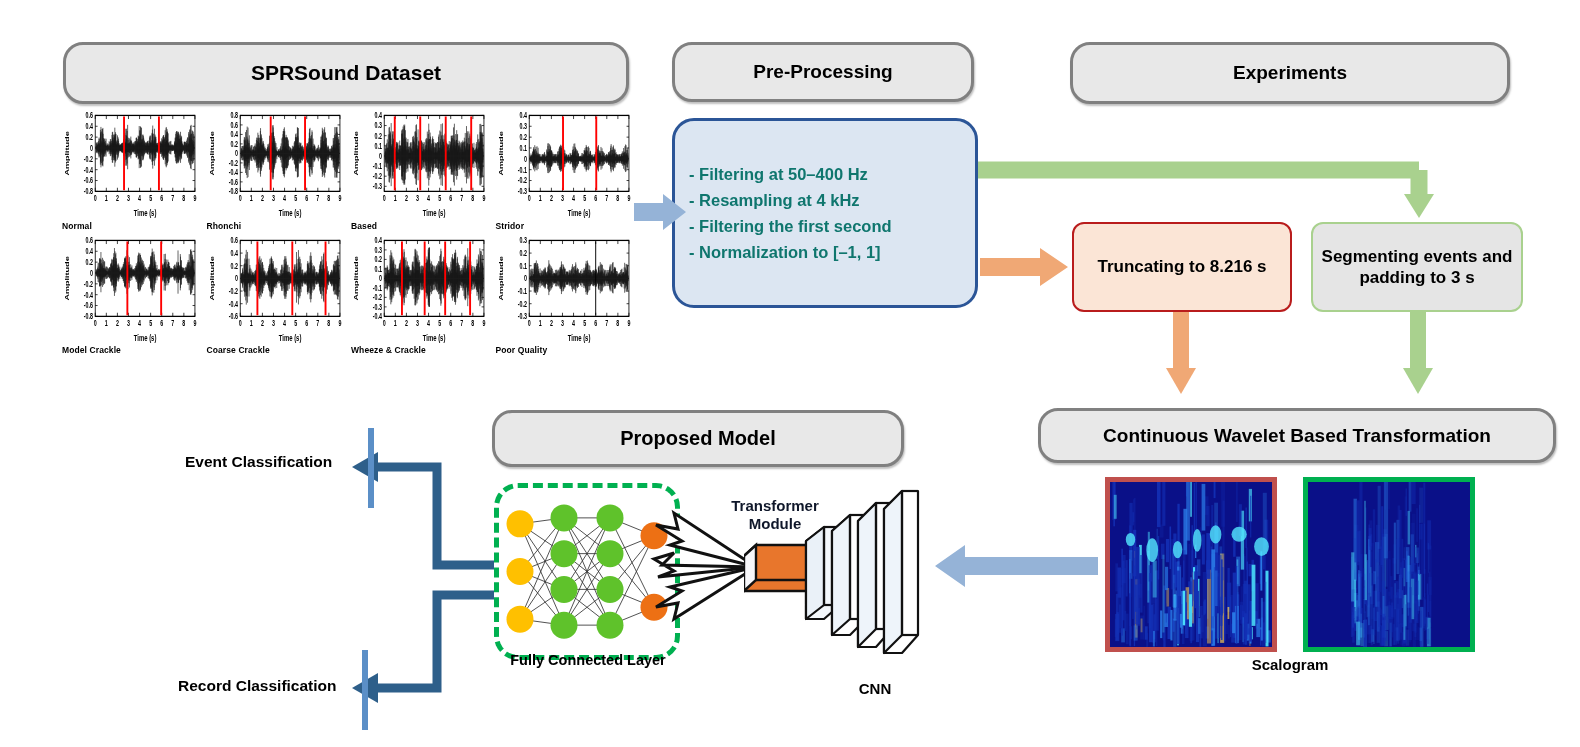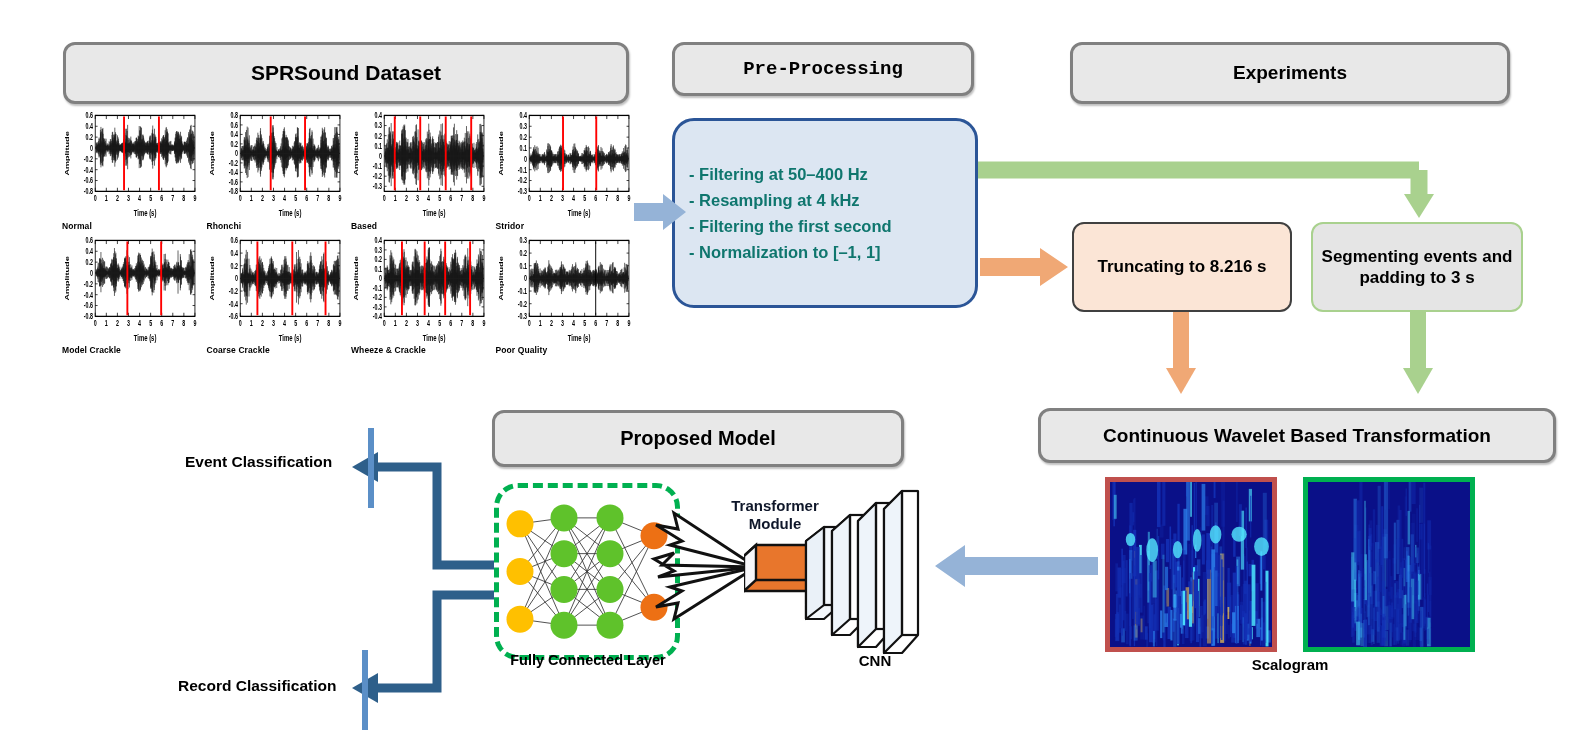--- a/index.html
+++ b/index.html
@@ -10,28 +10,28 @@
     position: relative;
     overflow: hidden;
   }
   #stage { position: absolute; inset: 0; }
 
   
   .section-header {
     position: absolute;
     background: #e8e8e8;
     border: 3px solid #808080;
-    border-radius: 12px;
+    border-radius: 20px;
     display: flex; align-items: center; justify-content: center;
     font-weight: bold;
     color: #000;
     box-shadow: 1px 2px 2px rgba(0,0,0,0.25);
   }
   #hdr-dataset { left: 63px;  top: 42px;  width: 566px; height: 62px; font-size: 21px; }
-  #hdr-preproc { left: 672px; top: 42px;  width: 302px; height: 54px; font-size: 19px; font-family: Liberation Mono, monospace; }
+  #hdr-preproc { left: 672px; top: 42px;  width: 302px; height: 60px; font-size: 19px; }
   #hdr-exper   { left: 1070px;top: 42px;  width: 440px; height: 62px; font-size: 19px; }
   #hdr-model   { left: 492px; top: 410px; width: 412px; height: 57px; font-size: 20px; }
   #hdr-cwt     { left: 1038px;top: 408px; width: 518px; height: 55px; font-size: 19px; }
 
   
   #wave-grid {
     position: absolute; left: 62px; top: 110px;
     width: 570px; height: 245px;
     display: grid;
     grid-template-columns: repeat(4, 1fr);
@@ -58,21 +58,21 @@
   }
   #preproc-box .pp-line {
     font-size: 16.5px; font-weight: bold; color: #0f766e;
     line-height: 1.58; white-space: nowrap;
   }
 
   
   #box-truncate {
     position: absolute; left: 1072px; top: 222px;
     width: 220px; height: 90px;
-    background: #fbe5d6; border: 2px solid #404040; border-radius: 12px;
+    background: #fbe5d6; border: 2px solid #b91c1c; border-radius: 12px;
     display: flex; align-items: center; justify-content: center;
     font-size: 17px; font-weight: bold; color: #000; text-align: center;
     padding: 0 8px;
   }
   #box-segment {
     position: absolute; left: 1311px; top: 222px;
     width: 212px; height: 90px;
     background: #e5e5e5; border: 2px solid #a9d18e; border-radius: 12px;
     display: flex; align-items: center; justify-content: center;
     font-size: 17px; font-weight: bold; color: #000; text-align: center;
@@ -104,21 +104,21 @@
   #nn-svg { position: absolute; left: 494px; top: 483px; width: 186px; height: 177px; }
   #fan-svg { position: absolute; left: 648px; top: 495px; width: 126px; height: 140px; }
   #xformer-label {
     position: absolute; left: 700px; top: 497px; width: 150px;
     text-align: center; font-size: 15px; font-weight: bold; color: #0f172a;
     line-height: 1.18;
   }
   #xformer-svg { position: absolute; left: 744px; top: 540px; width: 130px; height: 60px; }
   #cnn-svg { position: absolute; left: 800px; top: 483px; width: 130px; height: 172px; }
   #cnn-caption {
-    position: absolute; left: 820px; top: 652px; width: 110px;
+    position: absolute; left: 820px; top: 680px; width: 110px;
     text-align: center; font-size: 15px; font-weight: bold; color: #000;
   }
 
   
   .out-label {
     position: absolute; font-size: 15.5px; font-weight: bold; color: #000;
     white-space: nowrap;
   }
   #lbl-event  { left: 185px; top: 453px; }
   #lbl-record { left: 178px; top: 677px; }

